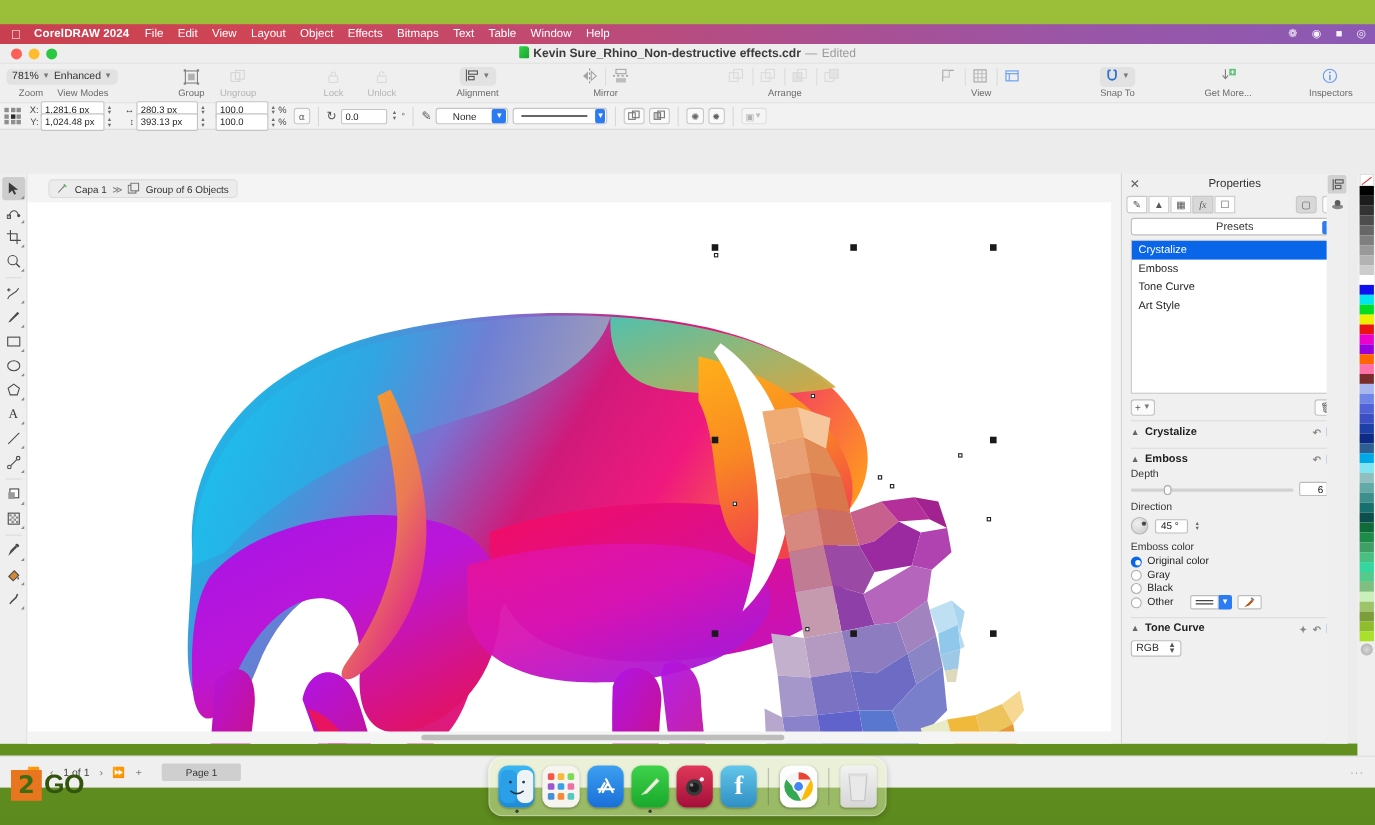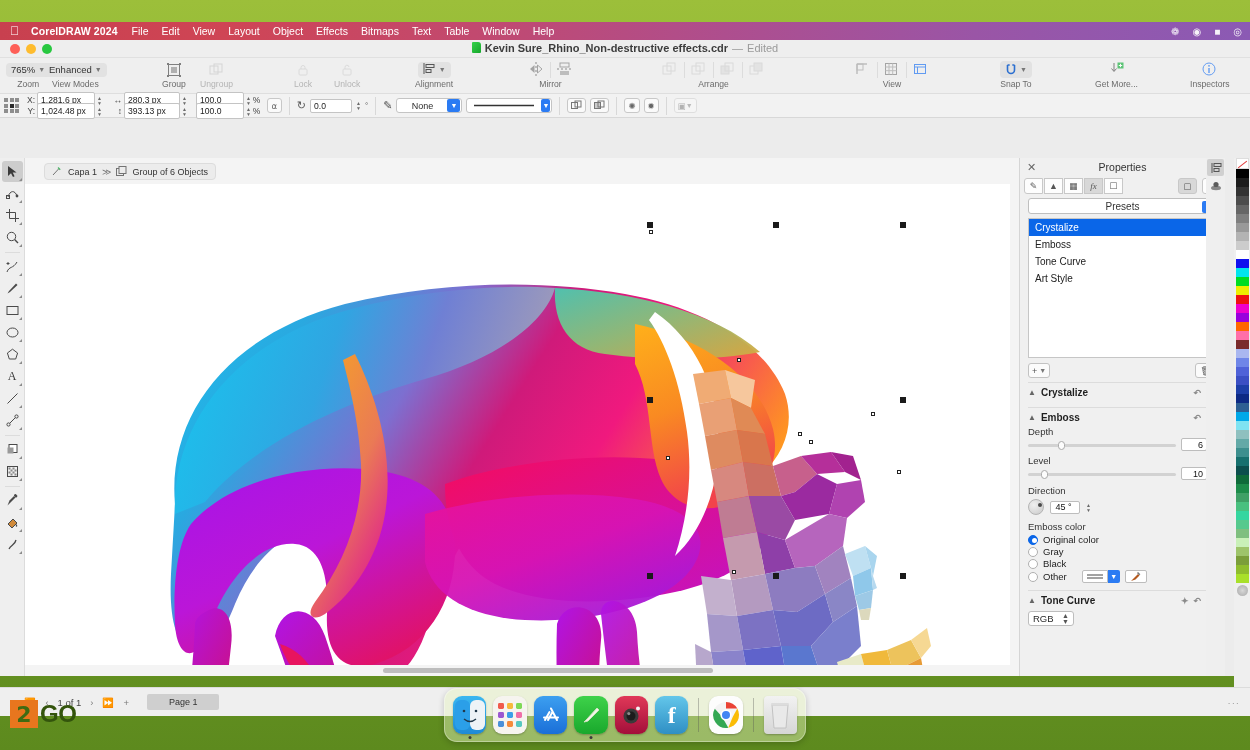--- a/index.html
+++ b/index.html
@@ -239,21 +239,21 @@
       <div class="titletext">
         <span class="docicon"></span><span>Kevin Sure_Rhino_Non-destructive effects.cdr</span><span class="edited">—</span><span class="edited">Edited</span>
       </div>
     </div>
 
     <div class="bigbar">
 
       <div class="bgroup" style="left:6px;">
         <div class="row">
           <div class="pill">
-            <span>765%</span>
+            <span>781%</span>
             <span class="caret">▼</span>
           </div>
         </div>
         <div class="cap">Zoom</div>
       </div>
 
       <div class="bgroup" style="left:44px;">
         <div class="row">
           <div class="pill">
             <span>Enhanced</span>
@@ -987,34 +987,20 @@
             <div class="track"></div>
             <div class="knob" style="left:20%;"></div>
           </div>
           <div class="numbox">6</div>
           <div class="spin">
               <span>▲</span>
               <span>▼</span>
             </div>
         </div>
       </div>
-      <div class="ctl" style="padding-top:4px;">
-        <div class="lbl">Level</div>
-        <div class="sliderrow">
-          <div class="slider">
-            <div class="track"></div>
-            <div class="knob" style="left:9%;"></div>
-          </div>
-          <div class="numbox">10</div>
-          <div class="spin">
-              <span>▲</span>
-              <span>▼</span>
-            </div>
-        </div>
-      </div>
       <div class="ctl" style="padding-top:5px;">
         <div class="lbl">Direction</div>
       </div>
       <div class="dirrow">
         <div class="dial">
             <span class="pip"></span>
           </div>
         <div class="numbox" style="width:30px;justify-content:center;">45 °</div>
         <div class="spin">
             <span>▲</span>

